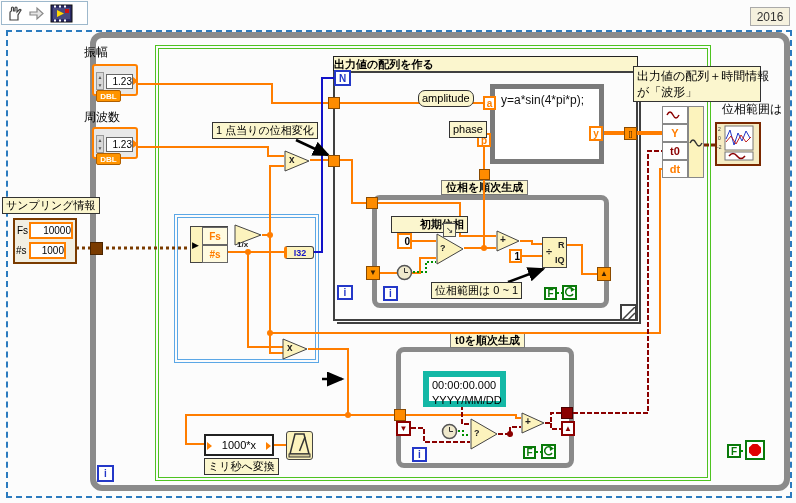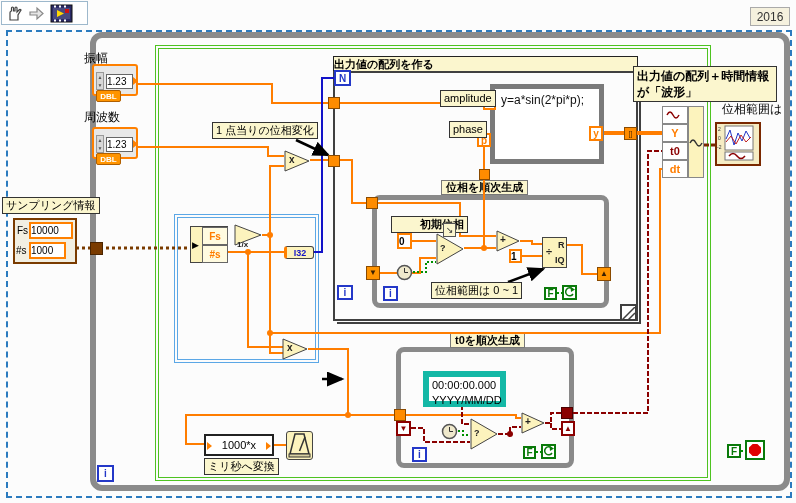--- a/index.html
+++ b/index.html
@@ -12,21 +12,21 @@
   .tblue{border:2px solid #2438c8;color:#2438c8;font-size:10px;}
   .tgreen{border:2px solid #0a7a0a;color:#0a7a0a;font-size:10px;}
   .tunnel-o{background:#ff8c00;border:1px solid #8a4a00;}
   .tunnel-b{background:#7a3b00;border:1px solid #4a2400;}
   .tunnel-r{background:#8b0000;border:1px solid #4a0000;}
   .sr{display:flex;align-items:center;justify-content:center;font-size:8px;line-height:8px;}
   .sro{background:#ff9400;border:1px solid #8a4a00;color:#3a2000;}
   .srr{background:#fff;border:2px solid #8b0000;color:#8b0000;}
   .node{background:#fcf3bd;border:1px solid #444;}
   .ctrl{border:2px solid #ff8000;border-radius:3px;background:#e8e8e8;}
-  .val{background:#fff;border:1px solid #666;font-size:10px;display:flex;align-items:center;justify-content:flex-start;color:#000;}
+  .val{background:#fff;border:1px solid #666;font-size:10px;display:flex;align-items:center;justify-content:flex-end;color:#000;}
   .dbl{background:#ff9400;border:1px solid #b05f00;color:#fff;font-weight:bold;font-size:8px;display:flex;align-items:center;justify-content:center;border-radius:2px;}
   .grect{border:1px solid #4ec321;}
   .grect::after{content:"";position:absolute;inset:2px;border:1px solid #4ec321;pointer-events:none;}
   .brect{border:1px solid #5ba7e6;}
   .brect::after{content:"";position:absolute;inset:2px;border:1px solid #5ba7e6;pointer-events:none;}
   .wloop{border:5px solid #8a8a8a;border-radius:8px;}
   .oloop{border:6px solid #8b8b8b;border-radius:12px;}
   .marquee{border:2px dashed #2b7bbf;}
   .forbar{background:#fbf6ce;border:1px solid #222;font-weight:bold;font-size:11px;display:flex;align-items:center;justify-content:flex-start;color:#000;}
   .forbody{border:2px solid #404040;}
@@ -151,21 +151,21 @@
       <rect x="4" y="15.5" width="2" height="2" fill="#fff"></rect>
         <rect x="9" y="15.5" width="2" height="2" fill="#fff"></rect>
         <rect x="14" y="15.5" width="2" height="2" fill="#fff"></rect>
     </svg>
   </div>
 
   <div class="abs" style="left:750px;top:7px;width:40px;height:19px;background:#f5f1de;border:1px solid #aaa;font-size:12px;color:#333;display:flex;align-items:center;justify-content:center;">
       <span>2016</span>
     </div>
 
-  <div class="abs plain" style="left:84px;top:50px;"><span>振幅</span></div>
+  <div class="abs plain" style="left:84px;top:44px;"><span>振幅</span></div>
   <div class="abs ctrl" style="left:92px;top:64px;width:46px;height:32px;">
     <div class="abs" style="left:2px;top:6px;width:8px;height:18px;background:#d8d8d8;border:1px solid #999;font-size:5px;line-height:8px;text-align:center;color:#555;">▲<br>▼</div>
     <div class="abs val" style="left:12px;top:8px;width:27px;height:15px;">
         <span>1.23</span>
       </div>
     <div class="abs" style="left:39px;top:11px;width:0;height:0;border-left:5px solid #ff8000;border-top:4px solid transparent;border-bottom:4px solid transparent;"></div>
   </div>
   <div class="abs dbl" style="left:96px;top:90px;width:25px;height:12px;">
       <span>DBL</span>
     </div>
@@ -235,31 +235,31 @@
     </div>
   <div class="abs term tblue" style="left:337px;top:285px;width:16px;height:15px;">
       <span>i</span>
     </div>
   <div class="abs tunnel-o" style="left:328px;top:97px;width:12px;height:12px;"></div>
   <div class="abs tunnel-o" style="left:328px;top:155px;width:12px;height:12px;"></div>
   <div class="abs tunnel-o" style="left:624px;top:127px;width:13px;height:13px;color:#5a2d00;font-size:7px;display:flex;align-items:center;justify-content:center;">
       <span>[]</span>
     </div>
 
-  <div class="abs formula" style="left:490px;top:84px;width:114px;height:80px;"><span>y=a*sin(2*pi*p);</span></div>
+  <div class="abs formula" style="left:490px;top:84px;width:114px;height:80px;"><span>y=a*sin(4*pi*p);</span></div>
   <div class="abs fterm" style="left:483px;top:96px;width:13px;height:14px;">
       <span>a</span>
     </div>
   <div class="abs fterm" style="left:477px;top:133px;width:14px;height:14px;">
       <span>p</span>
     </div>
   <div class="abs fterm" style="left:589px;top:126px;width:14px;height:15px;">
       <span>y</span>
     </div>
-  <div class="abs lbl" style="left:440px;top:90px;"><span>amplitude</span></div>
+  <div class="abs lbl" style="left:418px;top:90px;border-radius:7px;"><span>amplitude</span></div>
   <div class="abs lbl" style="left:449px;top:121px;"><span>phase</span></div>
 
   <div class="abs tunnel-o" style="left:366px;top:197px;width:12px;height:12px;"></div>
   <div class="abs tunnel-o" style="left:479px;top:169px;width:11px;height:11px;"></div>
   <div class="abs lbl" style="left:391px;top:216px;font-weight:bold;padding-left:28px;"><span>初期位相</span></div>
   <div class="abs" style="left:443px;top:223px;width:13px;height:14px;border:1px solid #555;background:#fbf6ce;font-size:9px;color:#333;display:flex;align-items:center;justify-content:center;">
       <span>↘</span>
     </div>
   <div class="abs val" style="left:397px;top:233px;width:15px;height:16px;border:2px solid #ff8000;font-weight:bold;">
       <span>0</span>
@@ -394,21 +394,21 @@
       <text x="1" y="7" font-size="5" fill="#333">2</text>
       <text x="1" y="16" font-size="5" fill="#333">0</text>
       <text x="0" y="25" font-size="5" fill="#333">-2</text>
       <polyline points="9,15 13,6 17,21 21,9 25,17 29,7 33,14" stroke="#2438c8" stroke-width="1" fill="none"></polyline>
       <polyline points="9,18 14,12 19,20 24,11 29,18 34,13" stroke="#c02020" stroke-width="1" fill="none"></polyline>
       <rect x="8" y="28" width="28" height="8" fill="#fff" stroke="#777"></rect>
       <path d="M12 32 Q16 27 20 32 T28 32" stroke="#8b0000" stroke-width="1.5" fill="none"></path>
     </svg>
   </div>
 
-  <div class="abs lbl" style="left:633px;top:66px;width:144px;height:36px;font-size:12px;line-height:16px;font-weight:bold;">
+  <div class="abs lbl" style="left:633px;top:66px;width:128px;height:36px;font-size:12px;line-height:16px;">
     <div>出力値の配列＋時間情報</div>
     <div>が「波形」</div>
   </div>
 
   <div class="abs term tblue" style="left:97px;top:465px;width:17px;height:17px;">
       <span>i</span>
     </div>
   <div class="abs term tgreen" style="left:727px;top:444px;width:14px;height:14px;">
       <span>F</span>
     </div>

